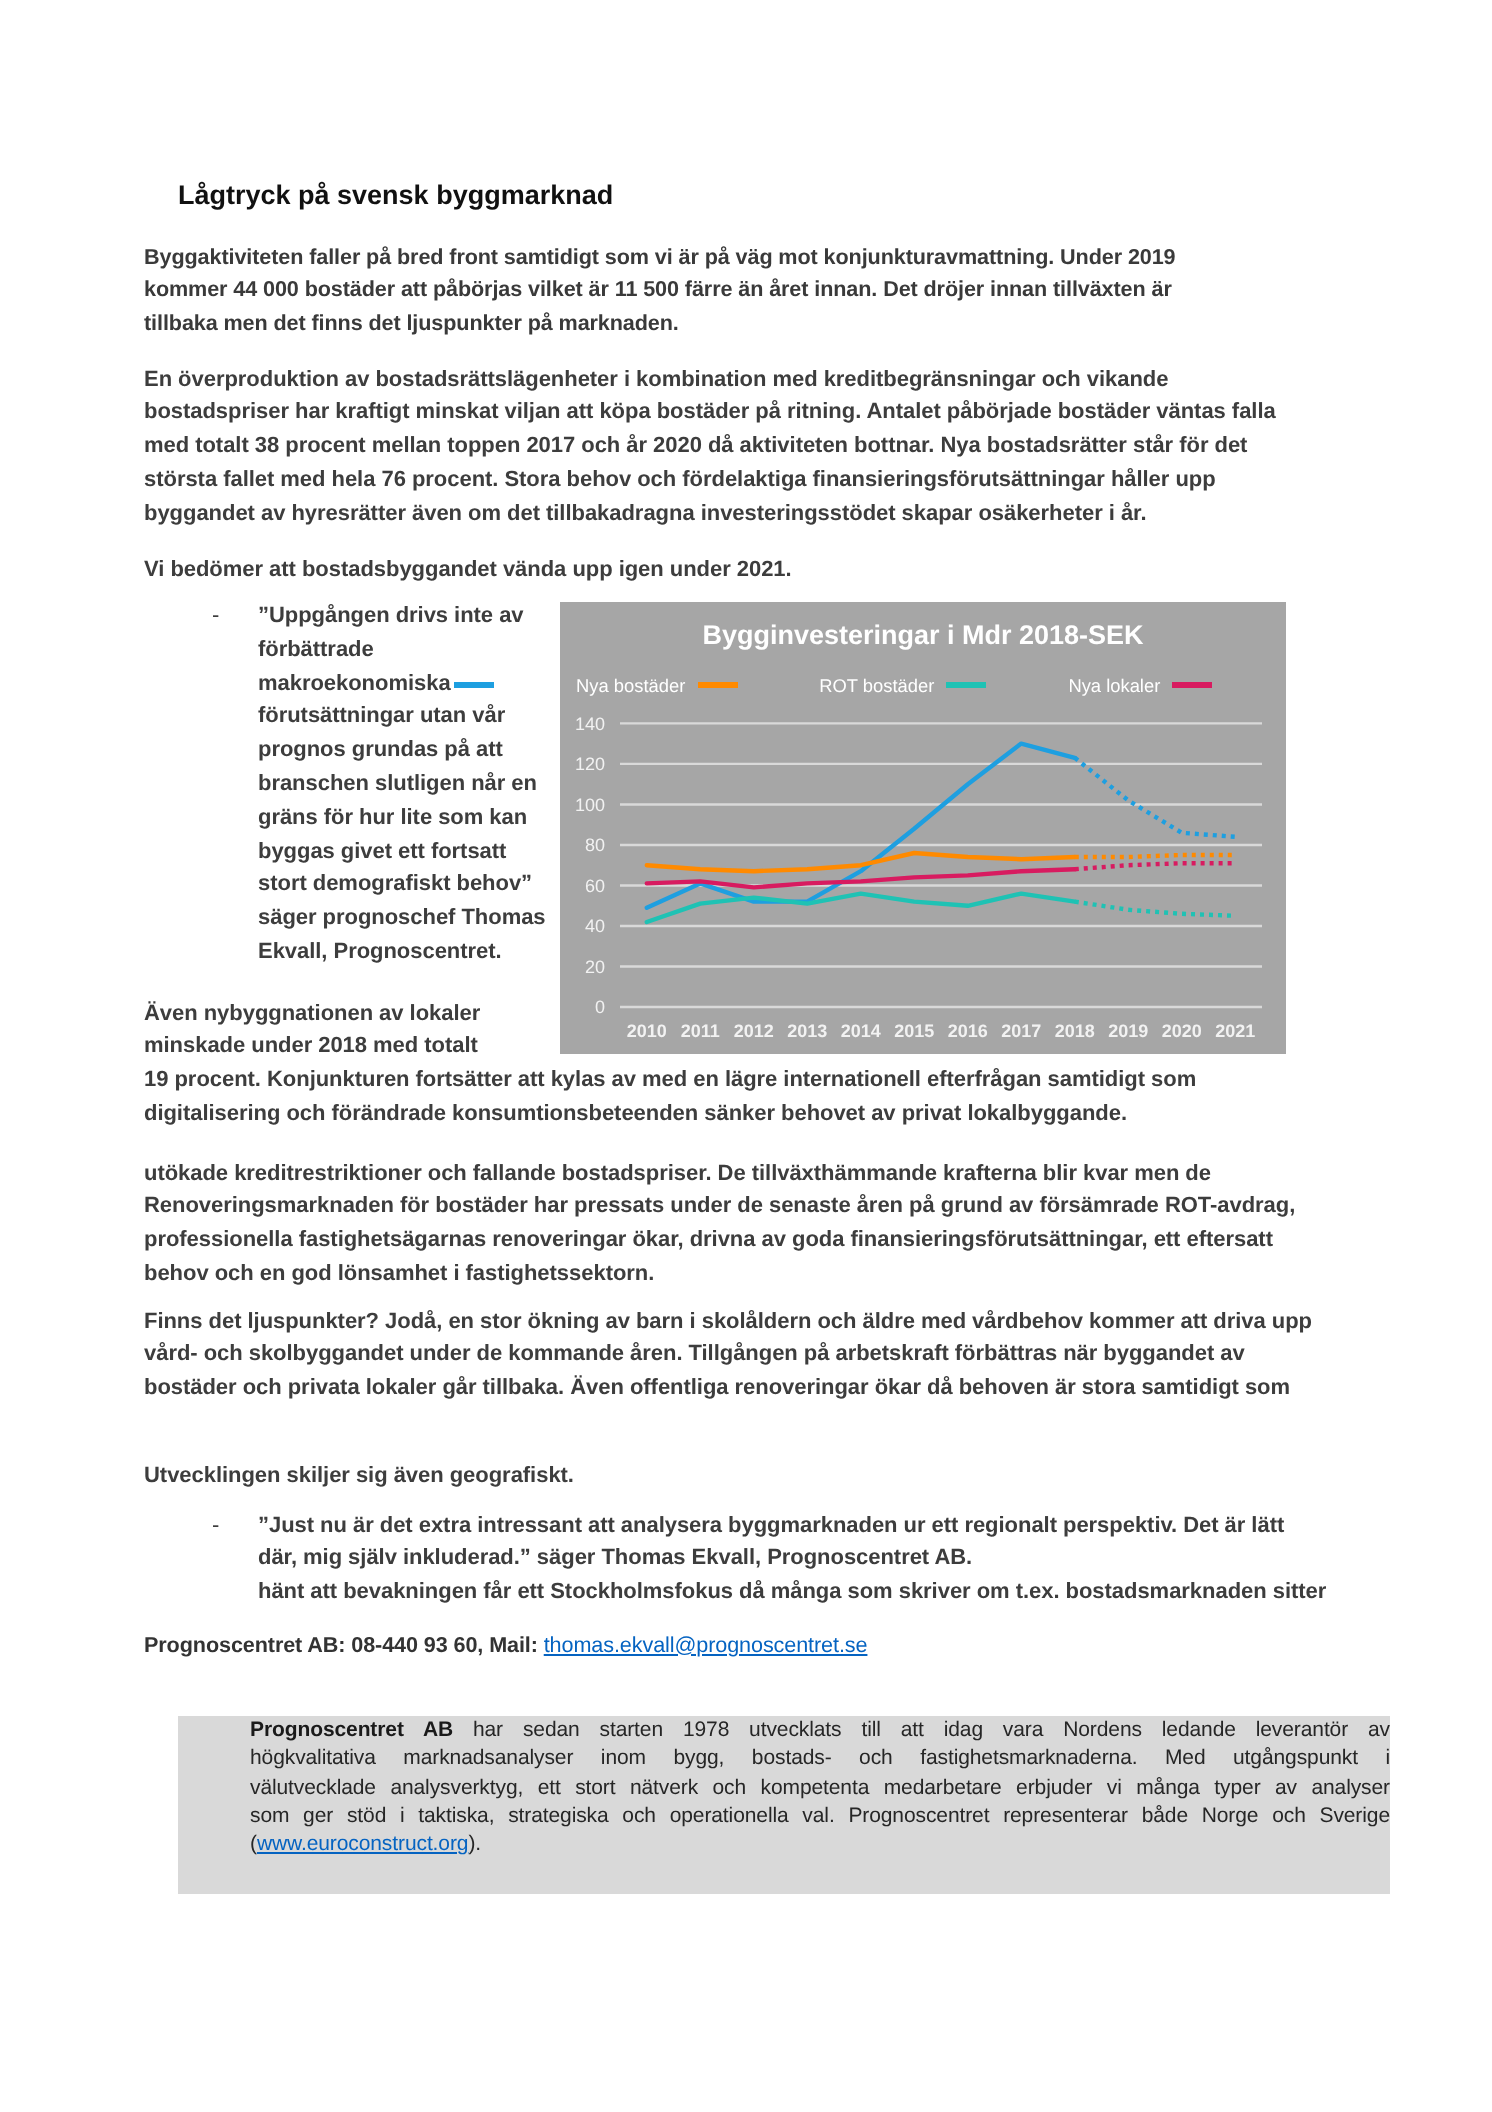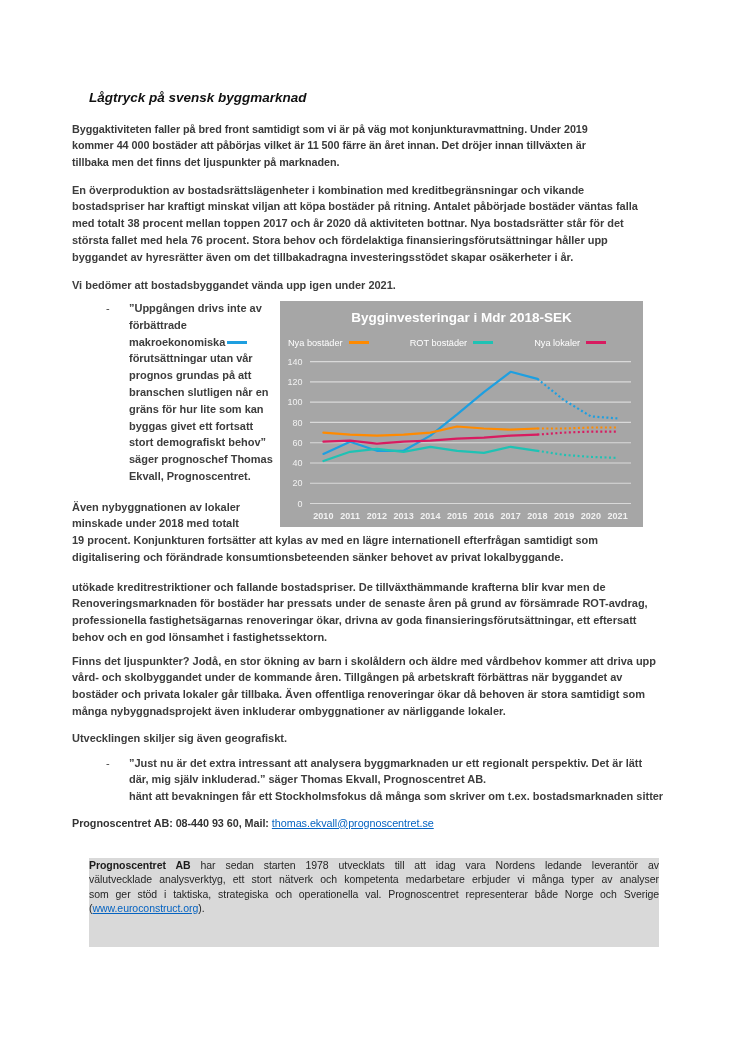--- a/index.html
+++ b/index.html
@@ -9,30 +9,30 @@
     font-family: "Liberation Sans", sans-serif;
   }
   .blk { position: absolute; left: 72px; }
   .ln {
     height: 16.8px; line-height: 16.8px; font-size: 11px;
     white-space: nowrap; letter-spacing: -0.02px; font-weight: bold;
   }
   .title {
     position: absolute; left: 89px; top: 89px;
     font-size: 13.5px; font-weight: bold; color: #111;
-    line-height: 17px; white-space: nowrap; font-style: italic;
+    line-height: 17px; white-space: nowrap;
   }
   .intro .ln { font-weight: bold; font-size: 10.8px; color: #3a3a3a; letter-spacing: -0.05px; }
   .contact .ln { font-weight: bold; font-size: 10.8px; color: #333; letter-spacing: -0.05px; }
   .quote { position: absolute; left: 129px; }
   .dash { position: absolute; left: 106px; font-size: 11px; line-height: 16.8px; height: 16.8px; }
   a.link { color: #0563c1; text-decoration: underline; font-weight: normal; }
   .about {
     position: absolute; left: 89px; top: 858px; width: 570px; height: 89px;
-    background: #d9d9d9; color: #262626;
+    background: #d9d9d9; color: #262626; padding-left: 36px;
   }
   .about .bl {
     font-size: 10.5px; height: 14.3px; line-height: 14.3px;
     white-space: nowrap; text-align: justify; text-align-last: justify;
     letter-spacing: -0.05px;
   }
   .about .bl.last { text-align: left; text-align-last: left; }
   .about b { font-weight: bold; color: #1a1a1a; }
   .chart {
     position: absolute; left: 280px; top: 301px; width: 363px; height: 226px;
@@ -162,36 +162,36 @@
   <div class="ln">utökade kreditrestriktioner och fallande bostadspriser. De tillväxthämmande krafterna blir kvar men de</div>
   <div class="ln">Renoveringsmarknaden för bostäder har pressats under de senaste åren på grund av försämrade ROT-avdrag,</div>
   <div class="ln">professionella fastighetsägarnas renoveringar ökar, drivna av goda finansieringsförutsättningar, ett eftersatt</div>
   <div class="ln">behov och en god lönsamhet i fastighetssektorn.</div>
 </div>
 
 <div class="blk" style="top:652.6px">
   <div class="ln">Finns det ljuspunkter? Jodå, en stor ökning av barn i skolåldern och äldre med vårdbehov kommer att driva upp</div>
   <div class="ln">vård- och skolbyggandet under de kommande åren. Tillgången på arbetskraft förbättras när byggandet av</div>
   <div class="ln">bostäder och privata lokaler går tillbaka. Även offentliga renoveringar ökar då behoven är stora samtidigt som</div>
-  <div class="ln">många nybyggnadsprojekt även inkluderar ombyggnationer av närliggande lokaler.</div>
 </div>
 
 <div class="blk" style="top:729.6px">
   <div class="ln">Utvecklingen skiljer sig även geografiskt.</div>
 </div>
 
 <div class="dash" style="top:754.6px">-</div>
 <div class="quote" style="top:754.6px">
   <div class="ln">”Just nu är det extra intressant att analysera byggmarknaden ur ett regionalt perspektiv. Det är lätt</div>
   <div class="ln">där, mig själv inkluderad.” säger Thomas Ekvall, Prognoscentret AB.</div>
   <div class="ln">hänt att bevakningen får ett Stockholmsfokus då många som skriver om t.ex. bostadsmarknaden sitter</div>
 </div>
 
 <div class="blk contact" style="top:814.6px">
   <div class="ln"><span>Prognoscentret AB: 08-440 93 60, Mail: </span><a class="link" href="#">thomas.ekvall@prognoscentret.se</a></div>
 </div>
 
 <div class="about">
   <div class="bl"><b>Prognoscentret AB</b><span> har sedan starten 1978 utvecklats till att idag vara Nordens ledande leverantör av</span></div>
+  <div class="bl">högkvalitativa marknadsanalyser inom bygg, bostads- och fastighetsmarknaderna. Med utgångspunkt i</div>
   <div class="bl">välutvecklade analysverktyg, ett stort nätverk och kompetenta medarbetare erbjuder vi många typer av analyser</div>
   <div class="bl">som ger stöd i taktiska, strategiska och operationella val. Prognoscentret representerar både Norge och Sverige</div>
   <div class="bl last"><span>(</span><a class="link" href="#">www.euroconstruct.org</a><span>).</span></div>
 </div>
 
 </body></html>

